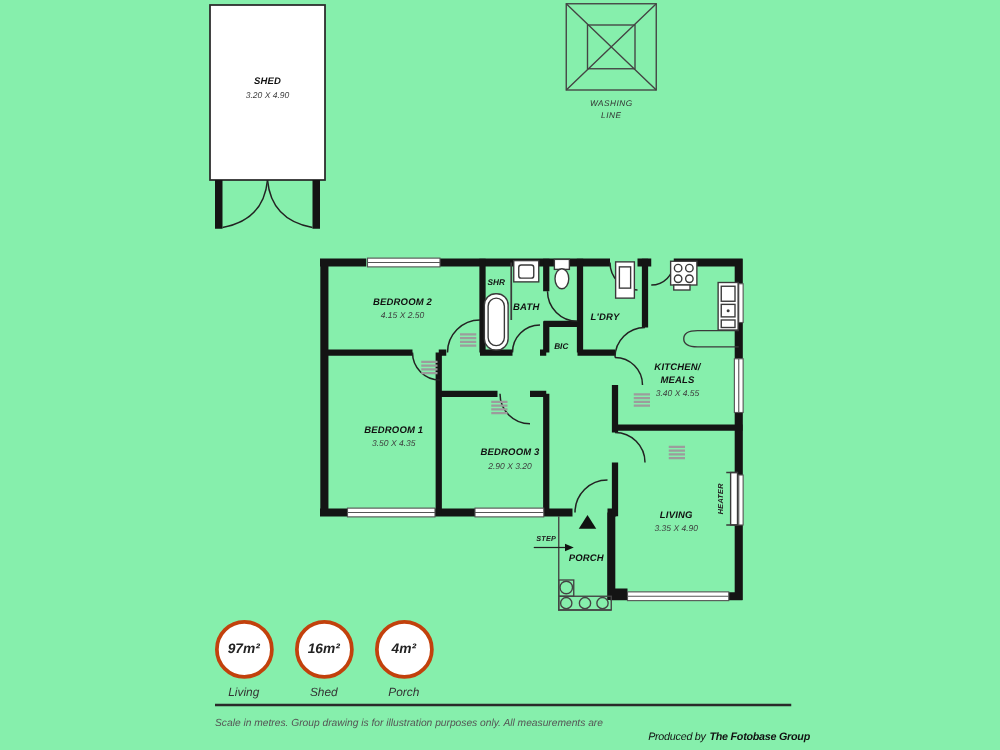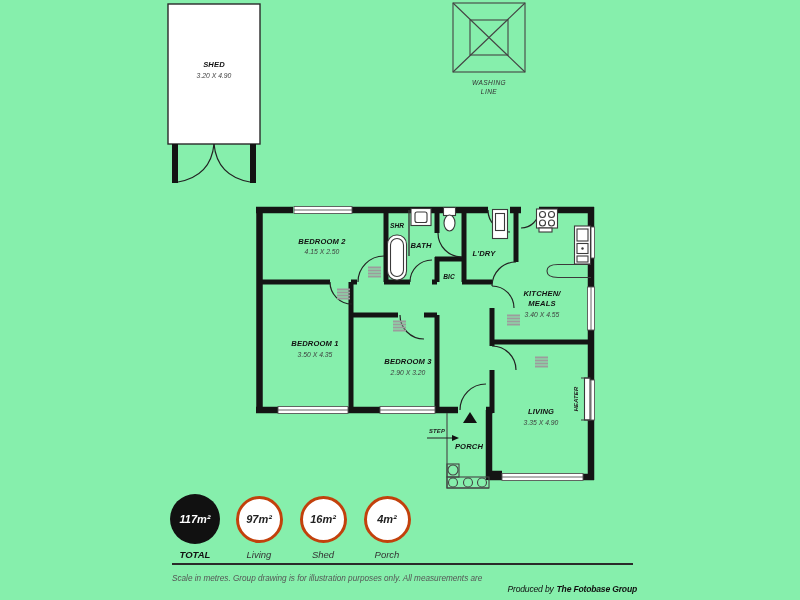--- a/index.html
+++ b/index.html
@@ -31,21 +31,21 @@
   .circle-box{height:52px;display:flex;align-items:center;justify-content:center;}
   .circle{display:flex;align-items:center;justify-content:center;border-radius:50%;
           font-size:11px;font-weight:700;color:#222222;}
   .circle.outlined{width:41px;height:41px;border:3px solid #c2410c;background:#ffffff;}
   .circle.filled{width:50px;height:50px;background:#111111;color:#ffffff;border:none;}
   .sum-label{margin-top:4px;font-size:9.5px;color:#333333;}
   .sum-label.bold{font-weight:700;color:#111111;}
   
   .divider{position:absolute;left:172px;top:563px;width:461px;height:2px;background:#2a2a2a;}
   .disclaimer{position:absolute;left:172px;top:573px;font-size:8.2px;line-height:11.5px;color:#555555;}
-  .credit{position:absolute;right:163px;top:584px;font-size:8.6px;color:#111111;letter-spacing:-0.2px;white-space:nowrap;}
+  .credit{position:absolute;right:152px;top:584px;font-size:8.6px;color:#111111;letter-spacing:-0.2px;white-space:nowrap;}
   .credit .name{font-weight:700;margin-left:3px;}
 </style>
 </head>
 <body>
 
 <div class="canvas">
 
   <svg width="800" height="560" viewBox="0 0 800 560">
 
     <g>
@@ -199,28 +199,20 @@
       <text class="rlabel" x="484" y="256" text-anchor="middle">L'DRY</text>
       <text class="slabel" x="449" y="279" text-anchor="middle">BIC</text>
       <text class="rlabel" x="469" y="449" text-anchor="middle">PORCH</text>
       <text class="tinylabel" x="437" y="433" text-anchor="middle">STEP</text>
       <text class="tinylabel" x="578" y="399" text-anchor="middle" transform="rotate(-90 578 399)">HEATER</text>
     </g>
   </svg>
 
   
   <div class="summary">
-    <div class="sum-item">
-      <div class="circle-box">
-        <div class="circle filled">
-          <span>117m²</span>
-        </div>
-      </div>
-      <div class="sum-label bold">TOTAL</div>
-    </div>
     <div class="sum-item">
       <div class="circle-box">
         <div class="circle outlined">
           <span>97m²</span>
         </div>
       </div>
       <div class="sum-label">Living</div>
     </div>
     <div class="sum-item">
       <div class="circle-box">

